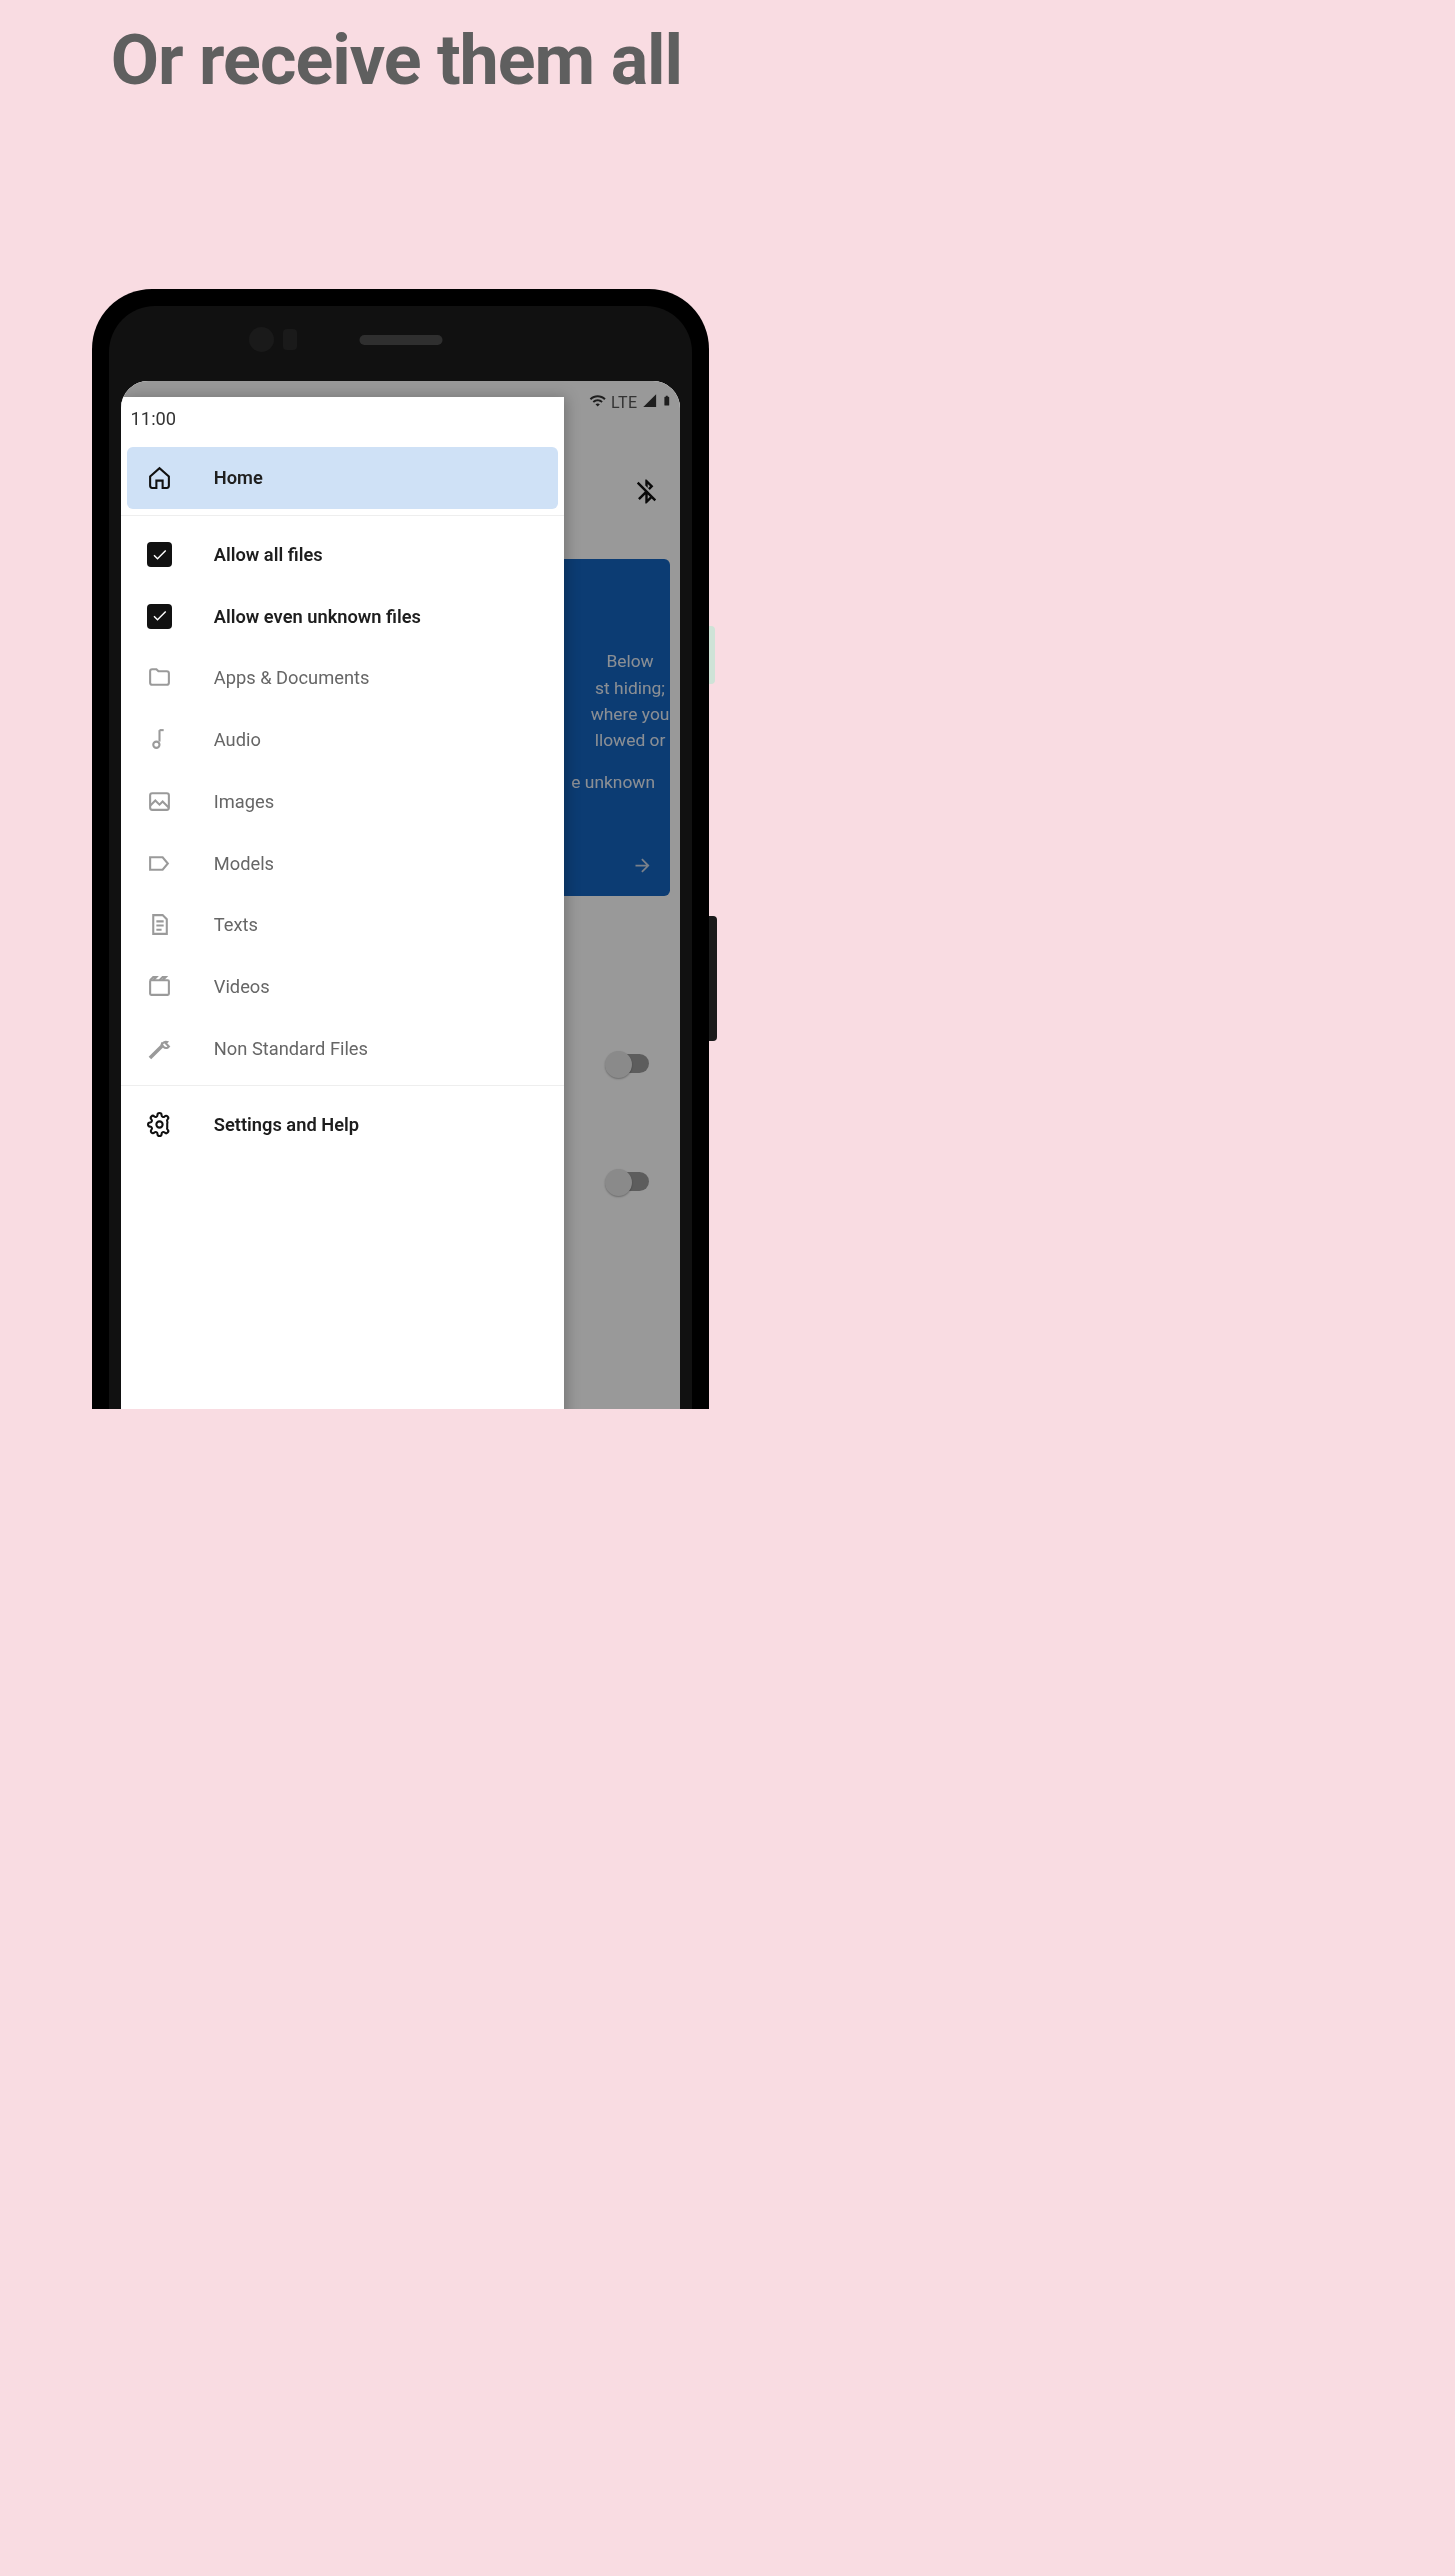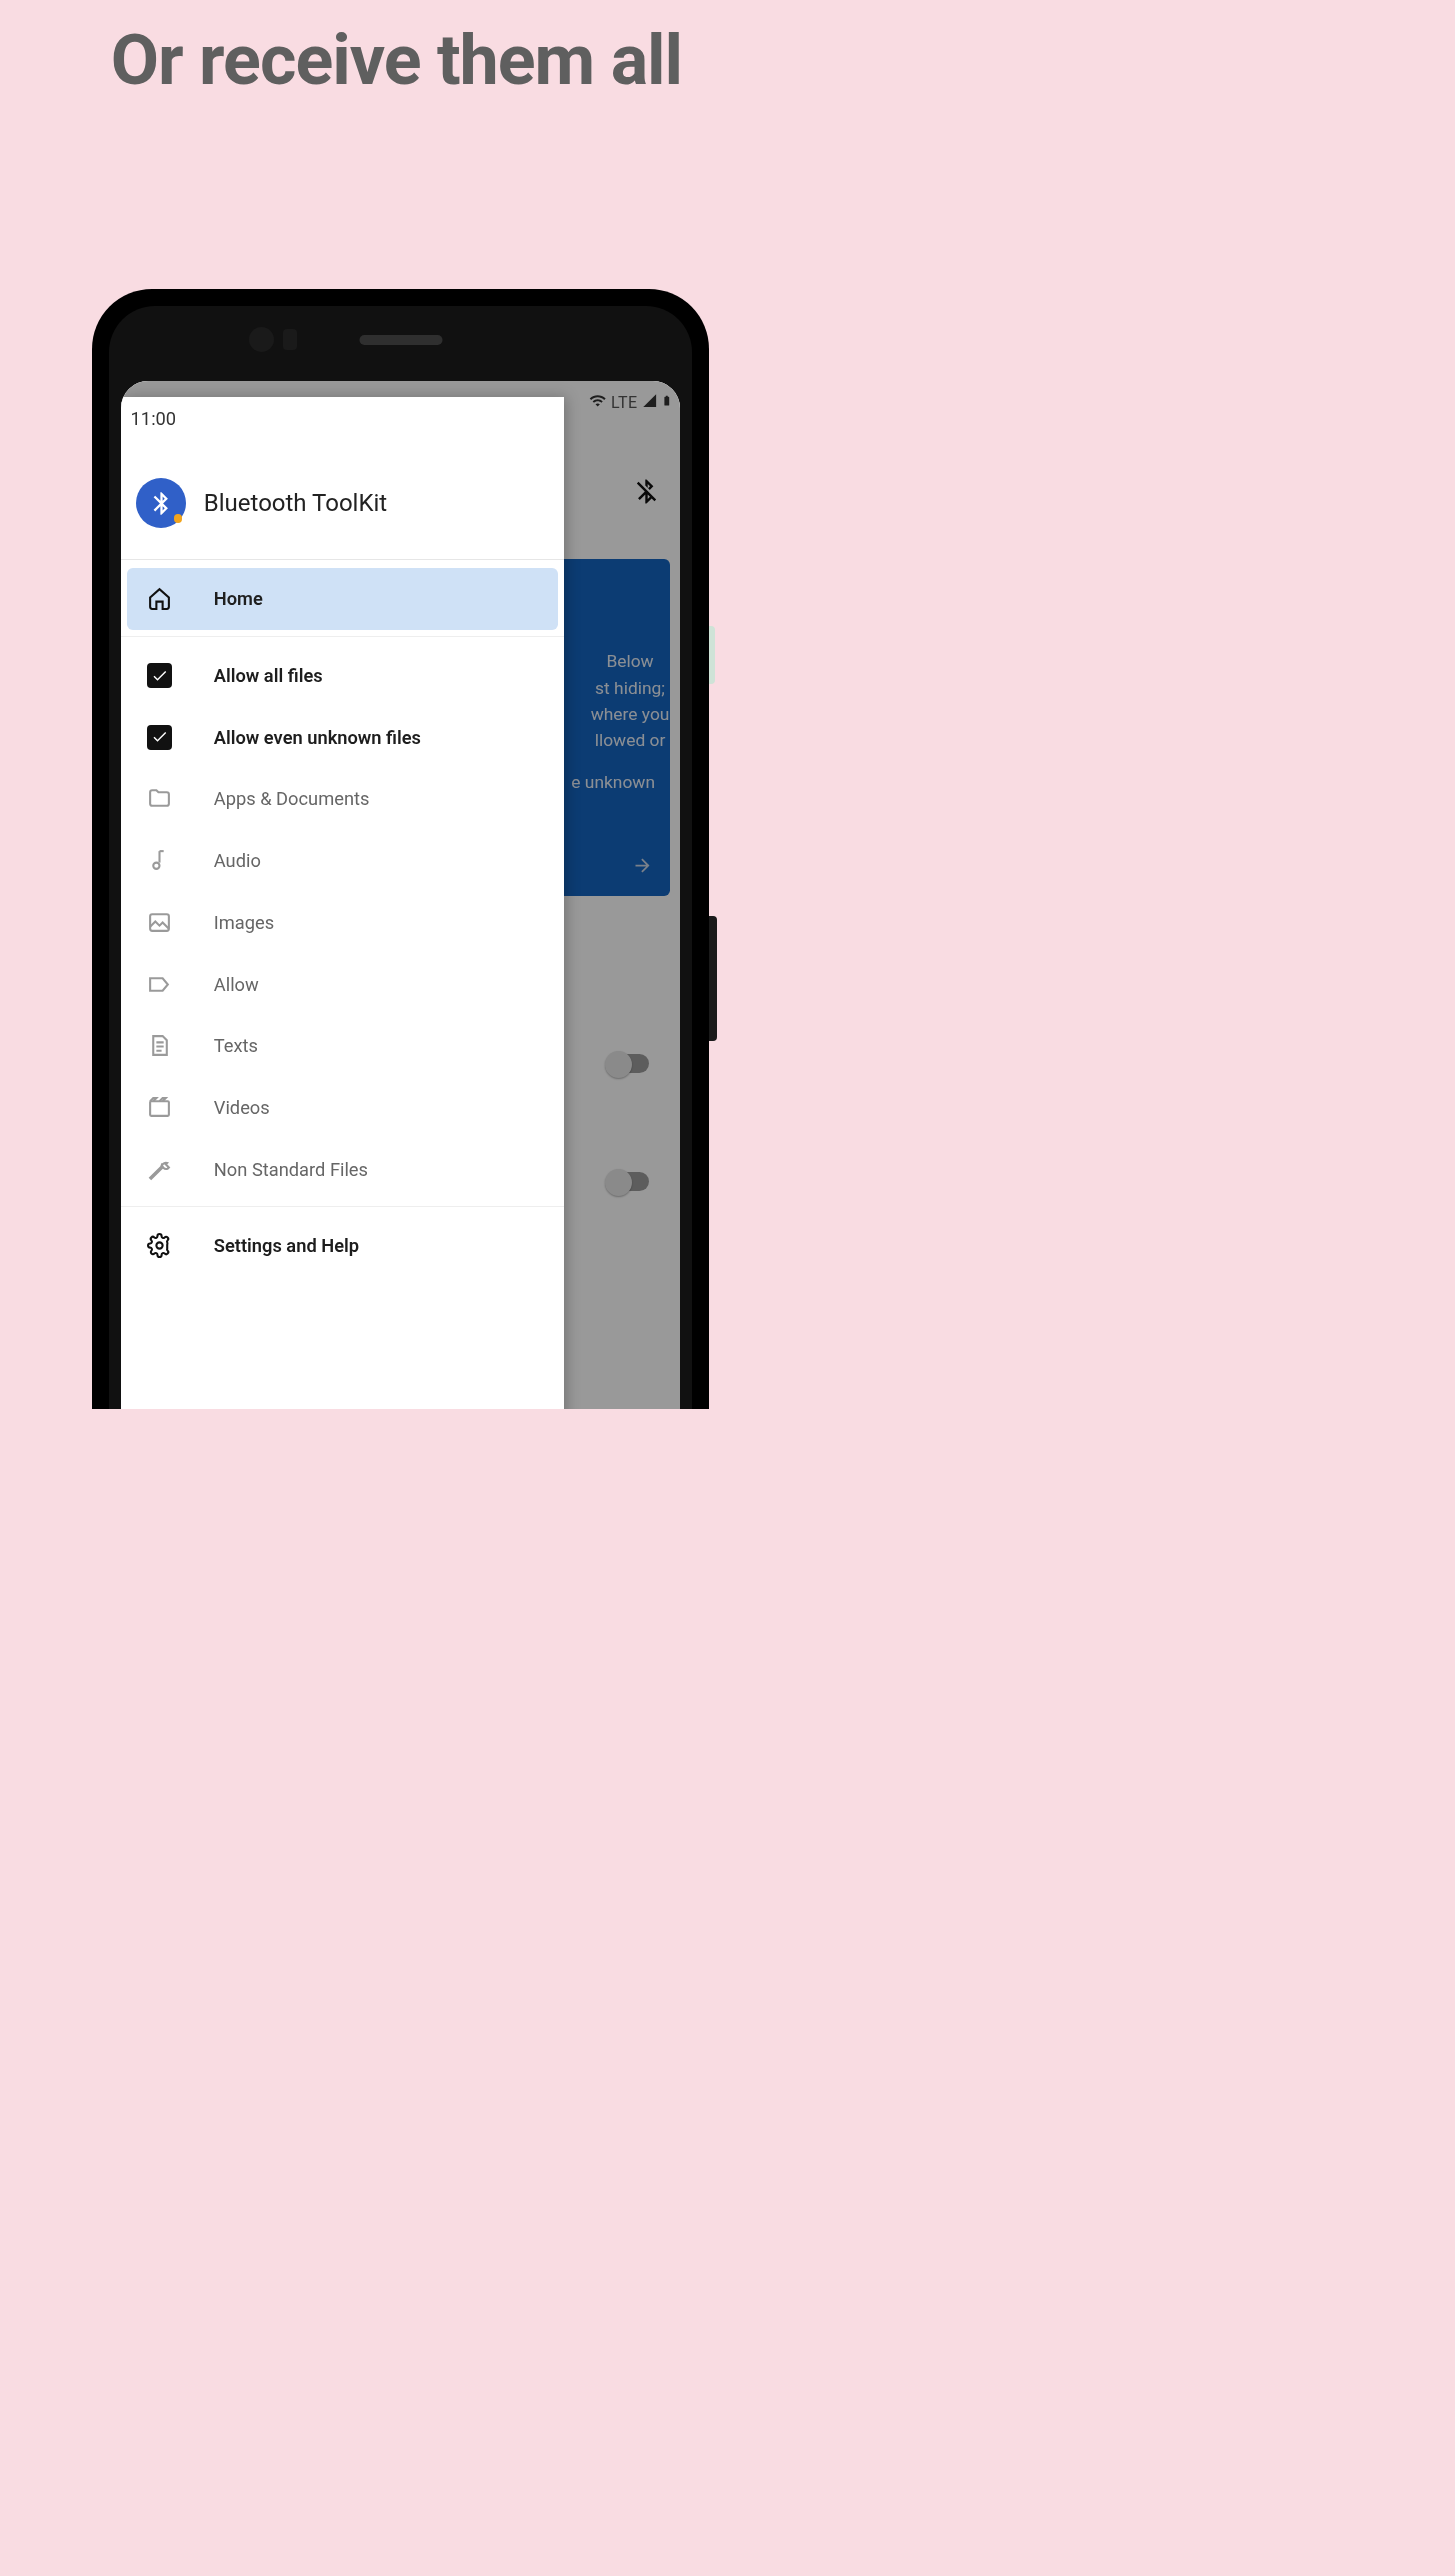--- a/index.html
+++ b/index.html
@@ -292,29 +292,20 @@
         <div class="toggle" style="top:673px"></div>
         <div class="toggle" style="top:791px"></div>
 
         <div class="dim"></div>
       </div>
 
       <div class="drawer">
 
         <div class="drawer-status">11:00</div>
 
-        <div class="drawer-header">
-          <div class="bt-badge">
-            <svg width="27" height="27" viewBox="0 0 24 24" fill="#fff">
-                <path d="M17.71 7.71L12 2h-1v7.59L6.41 5 5 6.41 10.59 12 5 17.59 6.41 19 11 14.41V22h1l5.71-5.71L13.41 12l4.3-4.29zM13 5.83l1.88 1.88L13 9.59V5.83zm1.88 10.46L13 18.17v-3.76l1.88 1.88z"></path>
-              </svg>
-            <span class="dot"></span>
-          </div>
-          <div class="app-title">Bluetooth ToolKit</div>
-        </div>
 
         <div class="nav-section">
           <div class="nav-item active">
             <span class="icon">
               <svg width="25" height="25" viewBox="0 0 24 24" fill="none" stroke="#111" stroke-width="2">
                   <path d="M3 11l9-8 9 8v9a2 2 0 0 1-2 2h-4v-7h-6v7H5a2 2 0 0 1-2-2v-9z"></path>
                 </svg>
             </span>
             <span>Home</span>
           </div>
@@ -367,21 +358,21 @@
                 </svg>
             </span>
             <span>Images</span>
           </div>
           <div class="nav-item">
             <span class="icon muted">
               <svg width="25" height="25" viewBox="0 0 24 24" fill="none" stroke="#9a9a9a" stroke-width="2">
                   <path d="M3 6h12l5 6-5 6H3V6z"></path>
                 </svg>
             </span>
-            <span>Allow</span>
+            <span>Models</span>
           </div>
           <div class="nav-item">
             <span class="icon muted">
               <svg width="25" height="25" viewBox="0 0 24 24" fill="none" stroke="#9a9a9a" stroke-width="2">
                   <path d="M6 3h9l4 4v14H6z"></path>
                   <path d="M9 9h7M9 13h7M9 17h5"></path>
                 </svg>
             </span>
             <span>Texts</span>
           </div>

